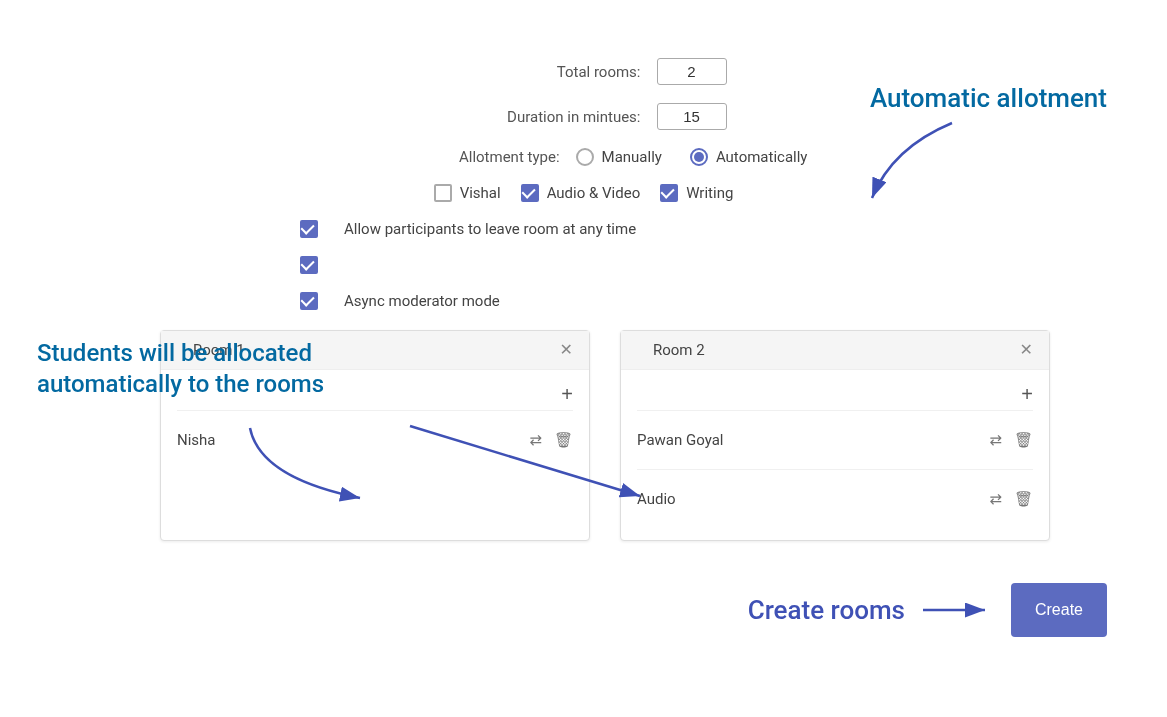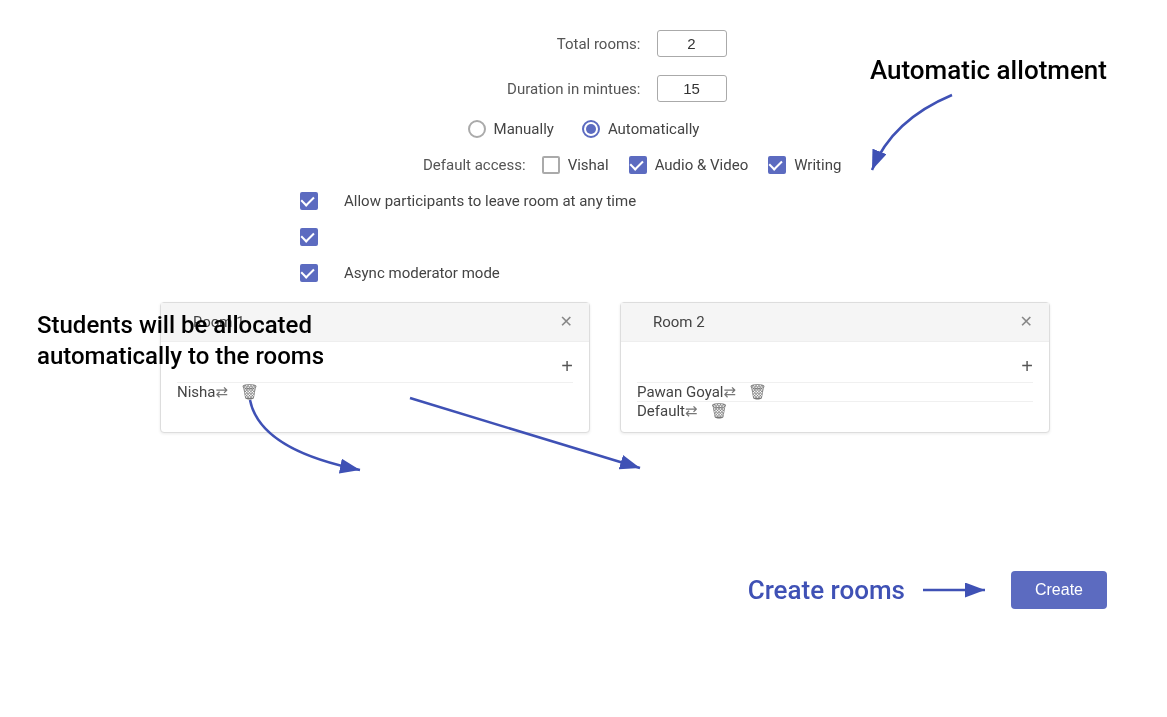--- a/index.html
+++ b/index.html
@@ -10,20 +10,21 @@
       height: 717px;
       overflow: hidden;
       position: relative;
     }
 
     .main-container {
       width: 1167px;
       height: 631px;
       position: relative;
       padding: 20px 60px;
+      margin-top: 28px;
     }
 
     
     .form-section {
       display: flex;
       flex-direction: column;
       align-items: center;
       gap: 18px;
       margin-top: 10px;
     }
@@ -200,21 +201,22 @@
       border: none;
       cursor: pointer;
       font-size: 20px;
       color: #555;
       line-height: 1;
     }
 
     .room-participant {
       display: flex;
       align-items: center;
-      padding: 0 0;
+      justify-content: space-between;
+      padding: 20px 0;
       border-top: 1px solid #f0f0f0;
     }
 
     .participant-name {
       font-size: 15px;
       color: #444;
     }
 
     .participant-actions {
       display: flex;
@@ -226,30 +228,30 @@
       cursor: pointer;
       color: #777;
       font-size: 15px;
     }
 
     .create-btn {
       background: #5c6bc0;
       color: #fff;
       border: none;
       border-radius: 4px;
-      padding: 10px 24px;
+      padding: 18px 24px;
       font-size: 16px;
       cursor: pointer;
       font-weight: 500;
     }
 
     
     .annotation {
       position: absolute;
-      color: #000000;
+      color: #0369a1;
       font-size: 22px;
       font-weight: 500;
       pointer-events: none;
     }
 
     svg.arrow-annotation {
       position: absolute;
       pointer-events: none;
       overflow: visible;
     }
@@ -265,36 +267,36 @@
       <span class="form-label">Total rooms:</span>
       <input class="form-input" type="text" value="2" style="">
     </div>
 
     <div class="form-row">
       <span class="form-label">Duration in mintues:</span>
       <input class="form-input" type="text" value="15" style="">
     </div>
 
     <div class="form-row">
+      <span class="form-label">Allotment type:</span>
       <div class="radio-group">
         <div class="radio-option">
           <div class="radio-circle"></div>
           <span class="radio-label">Manually</span>
         </div>
         <div class="radio-option">
           <div class="radio-circle selected">
             <div class="radio-dot"></div>
           </div>
           <span class="radio-label">Automatically</span>
         </div>
       </div>
     </div>
 
     <div class="form-row">
-      <span class="form-label">Default access:</span>
       <div class="checkbox-group">
         <div class="checkbox-option">
           <div class="checkbox-box"></div>
           <span class="checkbox-label">Vishal</span>
         </div>
         <div class="checkbox-option">
           <div class="checkbox-box checked"></div>
           <span class="checkbox-label">Audio &amp; Video</span>
         </div>
         <div class="checkbox-option">
@@ -349,21 +351,21 @@
           <button class="add-btn">+</button>
         </div>
         <div class="room-participant">
           <span class="participant-name">Pawan Goyal</span>
           <div class="participant-actions">
             <span class="action-icon">⇄</span>
             <span class="action-icon">🗑</span>
           </div>
         </div>
         <div class="room-participant">
-          <span class="participant-name">Default</span>
+          <span class="participant-name">Audio</span>
           <div class="participant-actions">
             <span class="action-icon">⇄</span>
             <span class="action-icon">🗑</span>
           </div>
         </div>
       </div>
     </div>
 
   </div>
 

